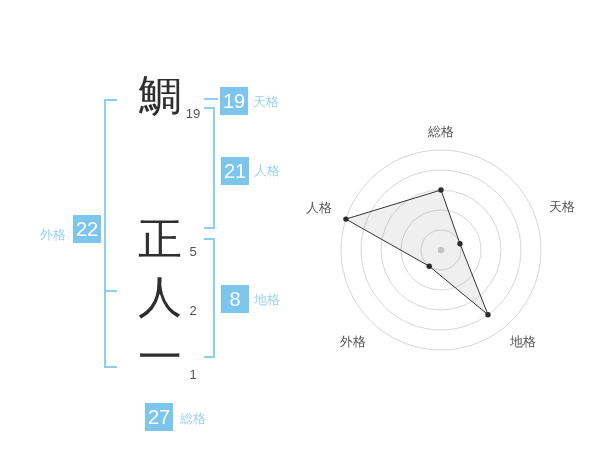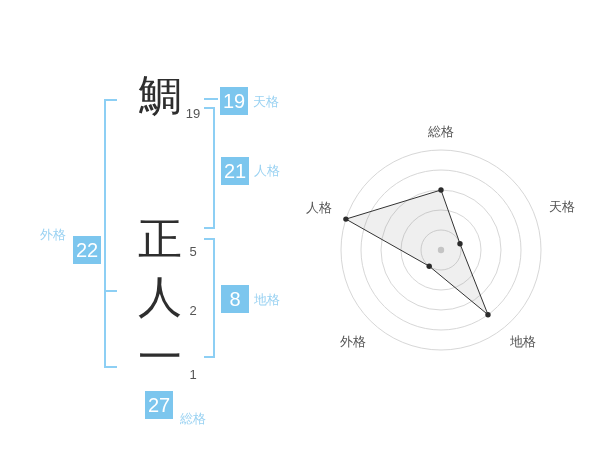--- a/index.html
+++ b/index.html
@@ -83,24 +83,24 @@
 
   <div class="badge" style="left:220px;top:87px">19</div>
   <div class="badge-label" style="left:253px;top:94px">天格</div>
 
   <div class="badge" style="left:221px;top:157px">21</div>
   <div class="badge-label" style="left:254px;top:163px">人格</div>
 
   <div class="badge" style="left:221px;top:285px">8</div>
   <div class="badge-label" style="left:254px;top:292px">地格</div>
 
-  <div class="badge" style="left:73px;top:236px">22</div>
+  <div class="badge" style="left:73px;top:215px">22</div>
   <div class="badge-label" style="left:40px;top:227px">外格</div>
 
-  <div class="badge" style="left:145px;top:391px">27</div>
+  <div class="badge" style="left:145px;top:403px">27</div>
   <div class="badge-label" style="left:180px;top:411px">総格</div>
 
   <svg class="radar" width="300" height="260" viewBox="0 0 300 260">
       <circle cx="141" cy="140" r="20" fill="none" stroke="#d7d7d7" stroke-width="1"></circle>
       <circle cx="141" cy="140" r="40" fill="none" stroke="#d7d7d7" stroke-width="1"></circle>
       <circle cx="141" cy="140" r="60" fill="none" stroke="#d7d7d7" stroke-width="1"></circle>
       <circle cx="141" cy="140" r="80" fill="none" stroke="#d7d7d7" stroke-width="1"></circle>
       <circle cx="141" cy="140" r="100" fill="none" stroke="#d7d7d7" stroke-width="1"></circle>
       <polygon points="141.0,80.0 160.0,133.8 188.0,204.7 129.2,156.2 45.9,109.1" fill="rgba(130,130,130,0.13)" stroke="#333333" stroke-width="1"></polygon>
       <circle cx="141" cy="140" r="3.2" fill="#c4c4c4"></circle>

